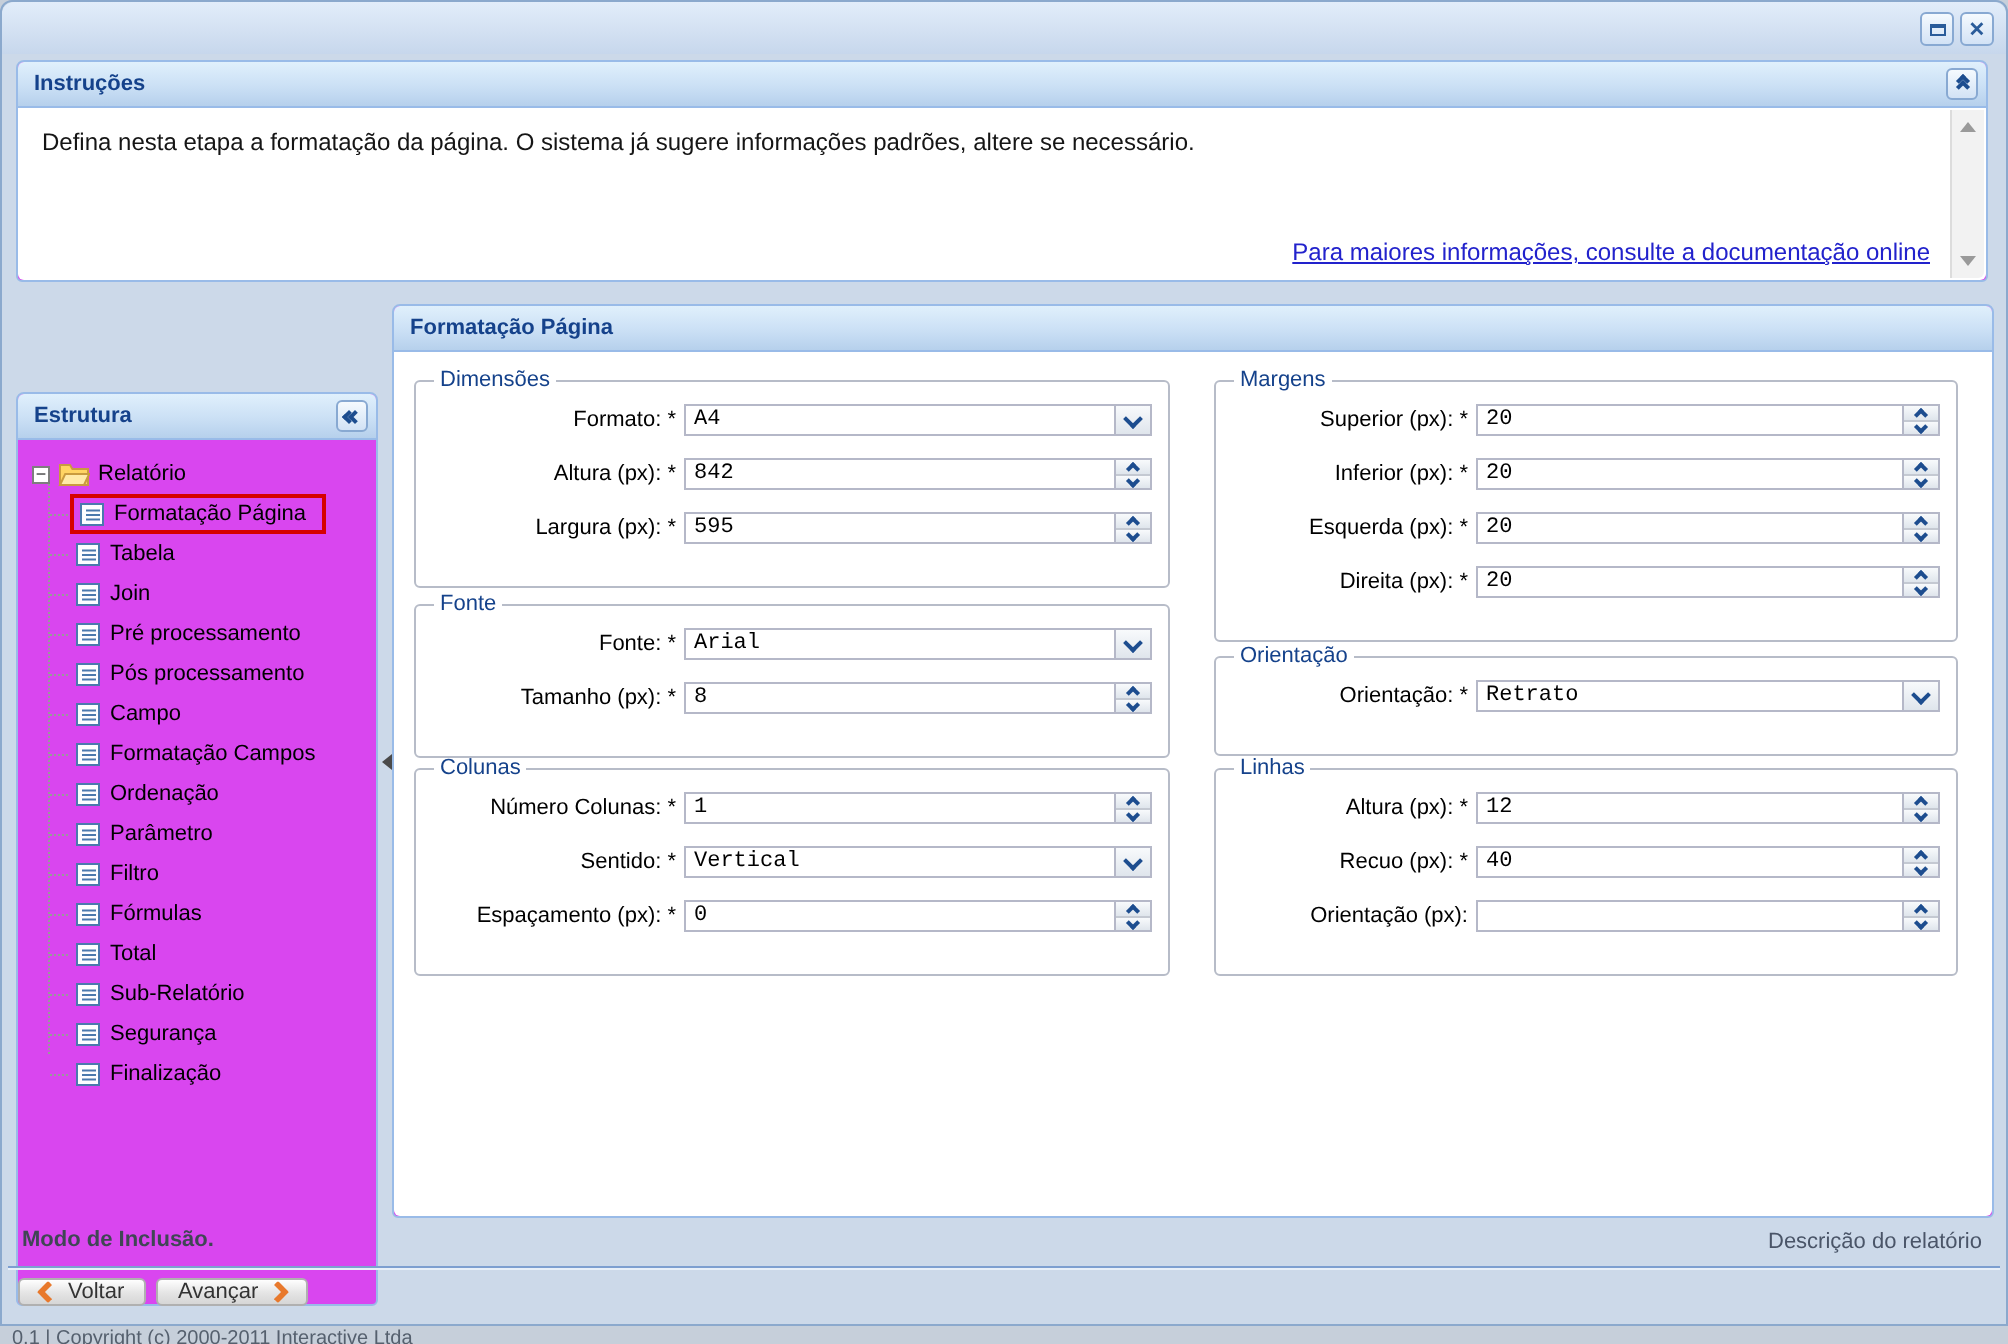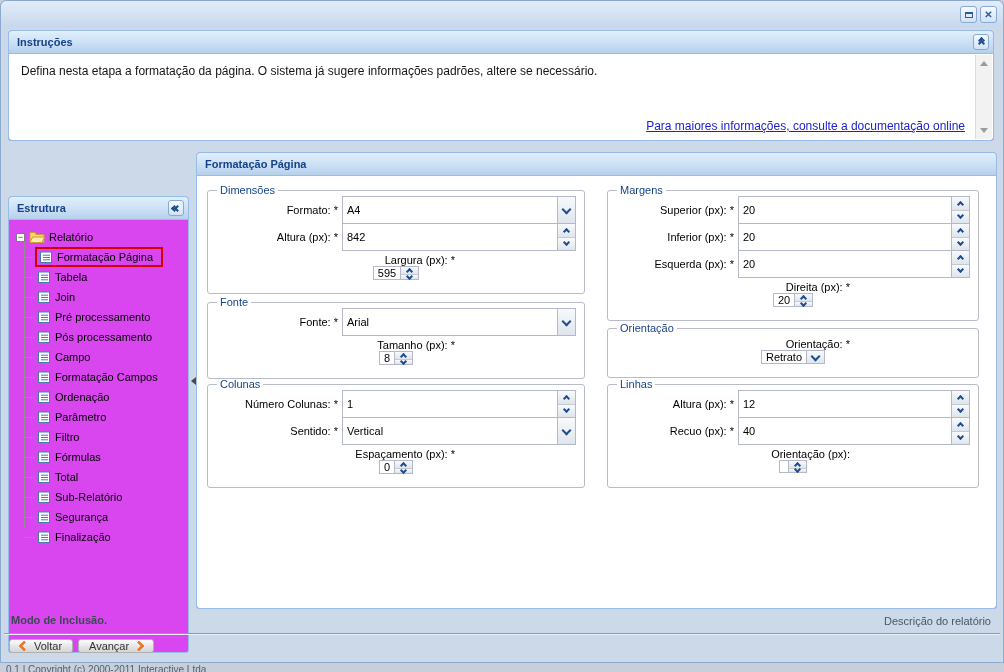--- a/index.html
+++ b/index.html
@@ -68,25 +68,25 @@
   fieldset.fs{position:absolute;border:1px solid #b7bcc8;border-radius:3px;margin:0;
               padding:4px 8px 8px;box-sizing:border-box;background:#fff;}
   .fs legend{font-size:11px;color:#15428b;padding:0 3px;margin-left:1px;}
   #fs-dim{left:10px;top:8px;width:378px;}
   #fs-fonte{left:10px;top:120px;width:378px;}
   #fs-col{left:10px;top:202px;width:378px;}
   #fs-marg{left:410px;top:8px;width:372px;}
   #fs-ori{left:410px;top:146px;width:372px;}
   #fs-lin{left:410px;top:202px;width:372px;}
   .frow{display:flex;align-items:center;height:20px;margin-bottom:7px;}
-  .frow:last-child{margin-bottom:11px;flex-direction:column;}
+  .frow:last-child{margin-bottom:11px;}
   .flabel{text-align:right;margin-right:4px;font-size:11px;color:#000;flex:none;}
   .col-l .flabel{width:122px;}
   .col-r .flabel{width:118px;}
-  .fctrl{flex:1;display:flex;height:28px;background:#fff;border:1px solid #b5b8c8;box-sizing:border-box;cursor:text;}
+  .fctrl{flex:1;display:flex;height:16px;background:#fff;border:1px solid #b5b8c8;box-sizing:border-box;cursor:text;font-family:Liberation Mono, monospace;}
   .fval{flex:1;font-size:11px;padding:0 4px;display:flex;align-items:center;color:#000;overflow:hidden;}
   .trigger{width:17px;flex:none;border-left:1px solid #b5b8c8;cursor:pointer;
            background:linear-gradient(#f8fafc,#dfe5ec);display:flex;align-items:center;justify-content:center;}
   .trigger .chev{width:5px;height:5px;margin-top:-2px;}
   .spinner{width:17px;flex:none;display:flex;flex-direction:column;border-left:1px solid #b5b8c8;}
   .sp{flex:1;background:linear-gradient(#f8fafc,#dfe5ec);display:flex;align-items:center;justify-content:center;cursor:pointer;}
   .sp.up{border-bottom:1px solid #c4c9d2;}
   .sp .chev.up{margin-top:2px;}
   .sp .chev.down{margin-top:-2px;}
   

